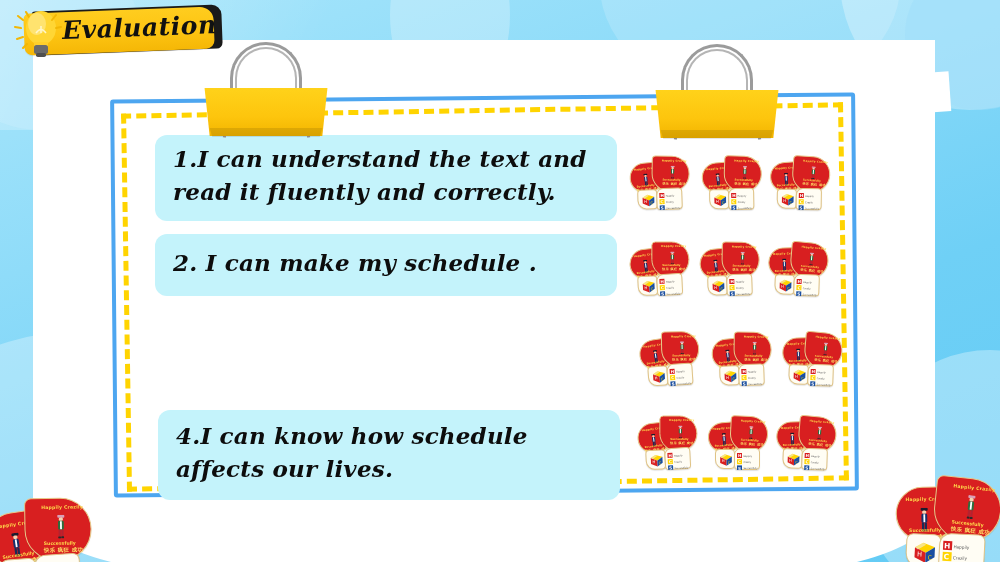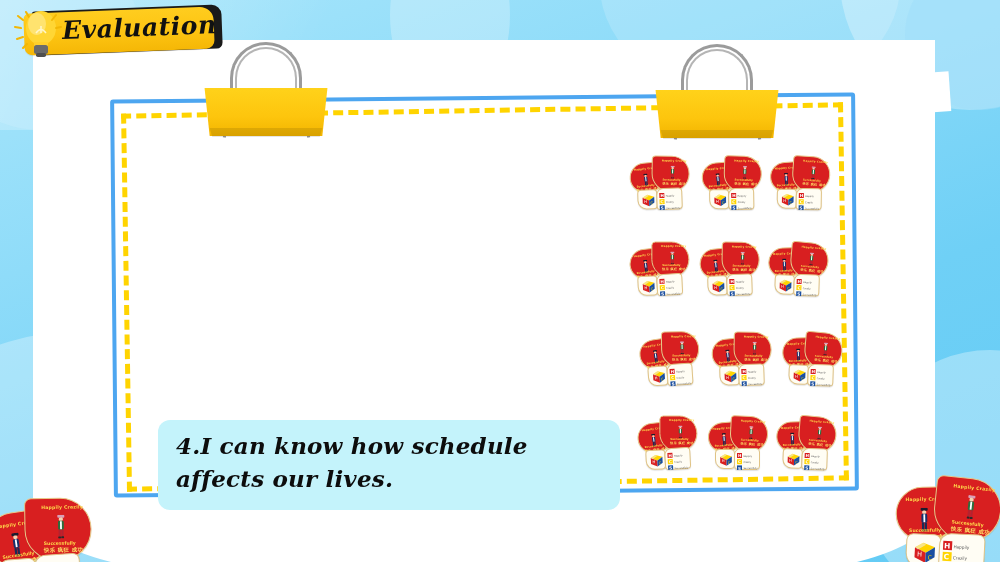--- a/index.html
+++ b/index.html
@@ -140,21 +140,21 @@
     font-style:italic;
     font-weight:bold;
     font-size:23px;
     line-height:1.42;
     color:#0d0d0d;
     letter-spacing:.2px;
   }
   .s1{ left:155px; top:135px; width:462px; height:86px; }
   .s2{ left:155px; top:234px; width:462px; height:62px; }
   .s3{ left:155px; top:332px; width:462px; height:52px; }
-  .s4{ left:158px; top:420px; width:462px; height:90px; }
+  .s4{ left:158px; top:410px; width:462px; height:90px; }
 
   
   .badge{ position:absolute; width:62px; height:68px; }
   .petal{
     position:absolute; background:#d81f20;
     border:1.4px solid #e8c98a;
     box-shadow:0 1px 1px rgba(0,0,0,.10);
   }
   .petal.left{
     left:0px; top:10px; width:34px; height:30px;
@@ -220,20 +220,26 @@
   <div class="blob b7"></div>
   <div class="blob b8"></div>
 
   <div class="paper"></div>
   <div class="paper-curve"></div>
   <div class="paper-corner"></div>
 
   <div class="blue-frame"></div>
   <div class="yellow-frame"></div>
 
+  <div class="stmt s1">
+    <span>1.I can understand the text and read it fluently and correctly.</span>
+  </div>
+  <div class="stmt s2">
+    <span>2. I can make my schedule .</span>
+  </div>
   <div class="stmt s4">
     <span>4.I can know how schedule affects our lives.</span>
   </div>
 
   <div id="badge-host">
       <div class="badge" style="left: 630px; top: 152px; transform: rotate(-2deg);">
     <div class="petal left">
       <div class="p-top" style="left:4px;top:4px">Happily  Crazily</div>
       <div style="position:absolute;left:12px;top:10px">
             <svg class="figure" viewBox="0 0 11 24" width="6" height="13">

